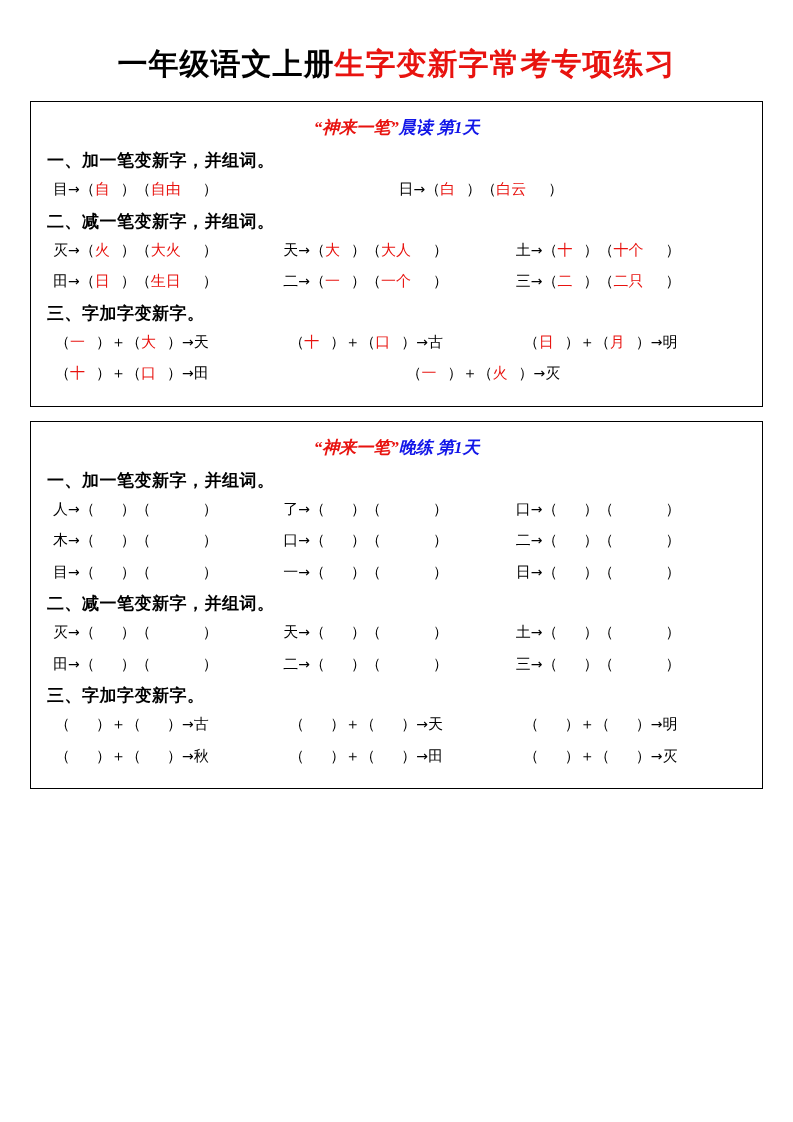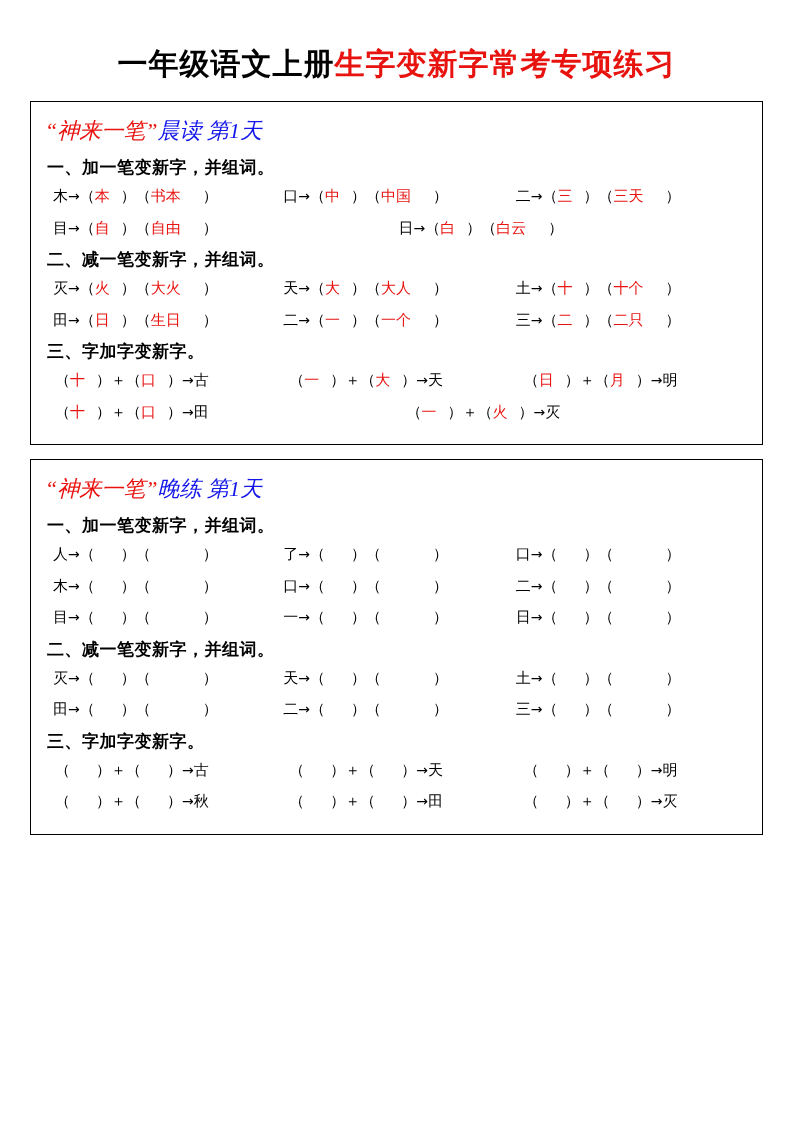--- a/index.html
+++ b/index.html
@@ -34,23 +34,23 @@
   .title .red { color: #e8130f; }
 
   
   .box {
     border: 1px solid #000000;
     box-sizing: border-box;
     padding: 10px 14px 12px 14px;
     margin-bottom: 14px;
   }
   .box-title {
-    text-align: left;
-    font-size: 22px;
-    font-weight: normal;
+    text-align: center;
+    font-size: 17px;
+    font-weight: bold;
     margin: 4px 0 10px 0;
     white-space: nowrap;
   }
   .box-title .q { color: #e8130f; font-style: italic; }
   .box-title .b { color: #1216e8; font-style: italic; }
   .box-title .t { color: #1216e8; font-style: italic; }
 
   .heading {
     font-size: 17px;
     font-weight: bold;
@@ -101,25 +101,20 @@
 
   <div class="box">
 
     <div class="box-title">
       <span class="q">“神来一笔”</span><span class="b">晨读</span>&nbsp;<span class="t">第1天</span>
     </div>
 
     <div class="heading">一、加一笔变新字，并组词。</div>
 
 
-    <div class="row">
-      <div class="cell c1"><span>木</span><span class="arrow">→</span>（<span class="ans blank-wide">本</span>）（<span class="ans blank-word">书本</span>）</div>
-      <div class="cell c2"><span>口</span><span class="arrow">→</span>（<span class="ans blank-wide">中</span>）（<span class="ans blank-word">中国</span>）</div>
-      <div class="cell c3"><span>二</span><span class="arrow">→</span>（<span class="ans blank-wide">三</span>）（<span class="ans blank-word">三天</span>）</div>
-    </div>
 
     <div class="row">
       <div class="cell c1"><span>目</span><span class="arrow">→</span>（<span class="ans blank-wide">自</span>）（<span class="ans blank-word">自由</span>）</div>
       <div class="cell c3"><span>日</span><span class="arrow">→</span>（<span class="ans blank-wide">白</span>）（<span class="ans blank-word">白云</span>）</div>
     </div>
 
     <div class="heading">二、减一笔变新字，并组词。</div>
 
     <div class="row">
       <div class="cell c1"><span>灭</span><span class="arrow">→</span>（<span class="ans blank-wide">火</span>）（<span class="ans blank-word">大火</span>）</div>
@@ -129,22 +124,22 @@
 
     <div class="row">
       <div class="cell c1"><span>田</span><span class="arrow">→</span>（<span class="ans blank-wide">日</span>）（<span class="ans blank-word">生日</span>）</div>
       <div class="cell c2"><span>二</span><span class="arrow">→</span>（<span class="ans blank-wide">一</span>）（<span class="ans blank-word">一个</span>）</div>
       <div class="cell c3"><span>三</span><span class="arrow">→</span>（<span class="ans blank-wide">二</span>）（<span class="ans blank-word">二只</span>）</div>
     </div>
 
     <div class="heading">三、字加字变新字。</div>
 
     <div class="row3">
+      <div class="cell3">（<span class="ans blank-wide">一</span>）＋（<span class="ans blank-wide">大</span>）<span class="arrow">→</span><span>天</span></div>
       <div class="cell3">（<span class="ans blank-wide">十</span>）＋（<span class="ans blank-wide">口</span>）<span class="arrow">→</span><span>古</span></div>
-      <div class="cell3">（<span class="ans blank-wide">一</span>）＋（<span class="ans blank-wide">大</span>）<span class="arrow">→</span><span>天</span></div>
       <div class="cell3">（<span class="ans blank-wide">日</span>）＋（<span class="ans blank-wide">月</span>）<span class="arrow">→</span><span>明</span></div>
     </div>
 
     <div class="row3">
       <div class="cell3">（<span class="ans blank-wide">十</span>）＋（<span class="ans blank-wide">口</span>）<span class="arrow">→</span><span>田</span></div>
       <div class="cell3">（<span class="ans blank-wide">一</span>）＋（<span class="ans blank-wide">火</span>）<span class="arrow">→</span><span>灭</span></div>
     </div>
 
   </div>
 

